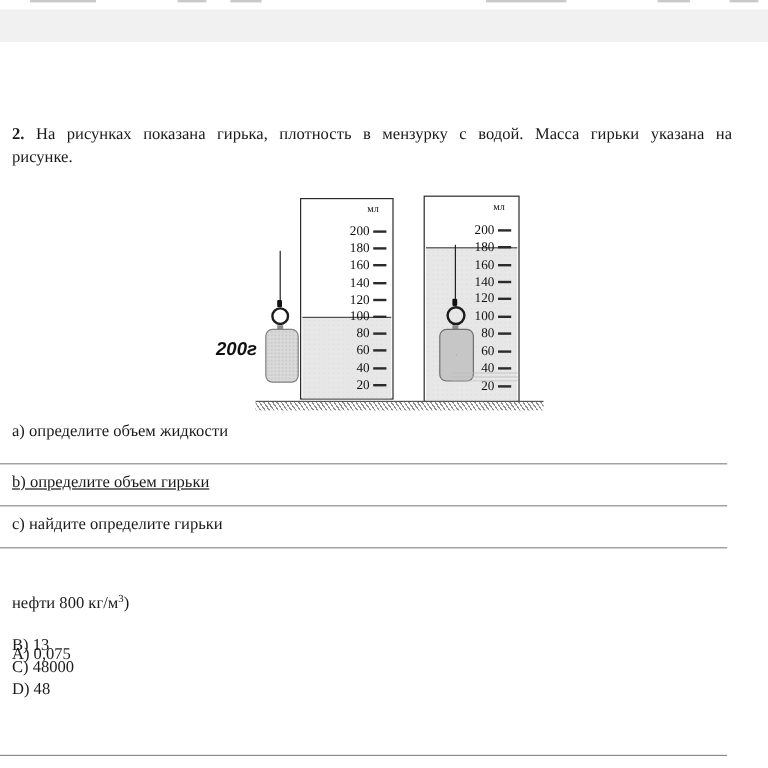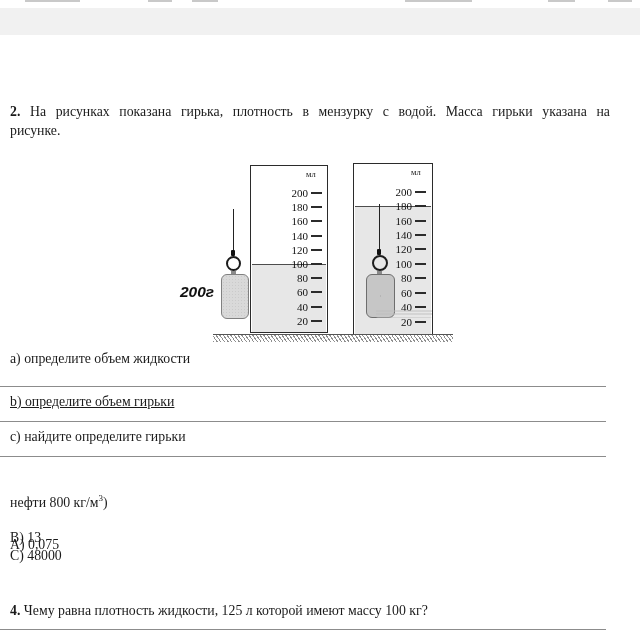--- a/index.html
+++ b/index.html
@@ -178,20 +178,17 @@
   <div class="ansline" style="top:421px;"></div>
   <div class="para" style="top:427px;">c) найдите определите гирьки</div>
   <div class="ansline" style="top:456px;"></div>
 
   <div class="para" style="top:493px;">
     <span>нефти 800 кг/м</span><sup>3</sup><span>)</span>
   </div>
   <div class="optline" style="top:536px;">A) 0,075</div>
   <div class="optline" style="top:529px;">B) 13</div>
   <div class="optline" style="top:547px;">C) 48000</div>
+  <div class="optline" style="top:565px;">D) 48</div>
 
-  <div class="para" style="top:601px;">
-    <span class="bold">4.</span>
-    <span>Чему равна плотность жидкости, 125 л которой имеют массу 100 кг?</span>
-  </div>
   <div class="ansline" style="top:629px;"></div>
 
 </div>
 
 </body></html>

